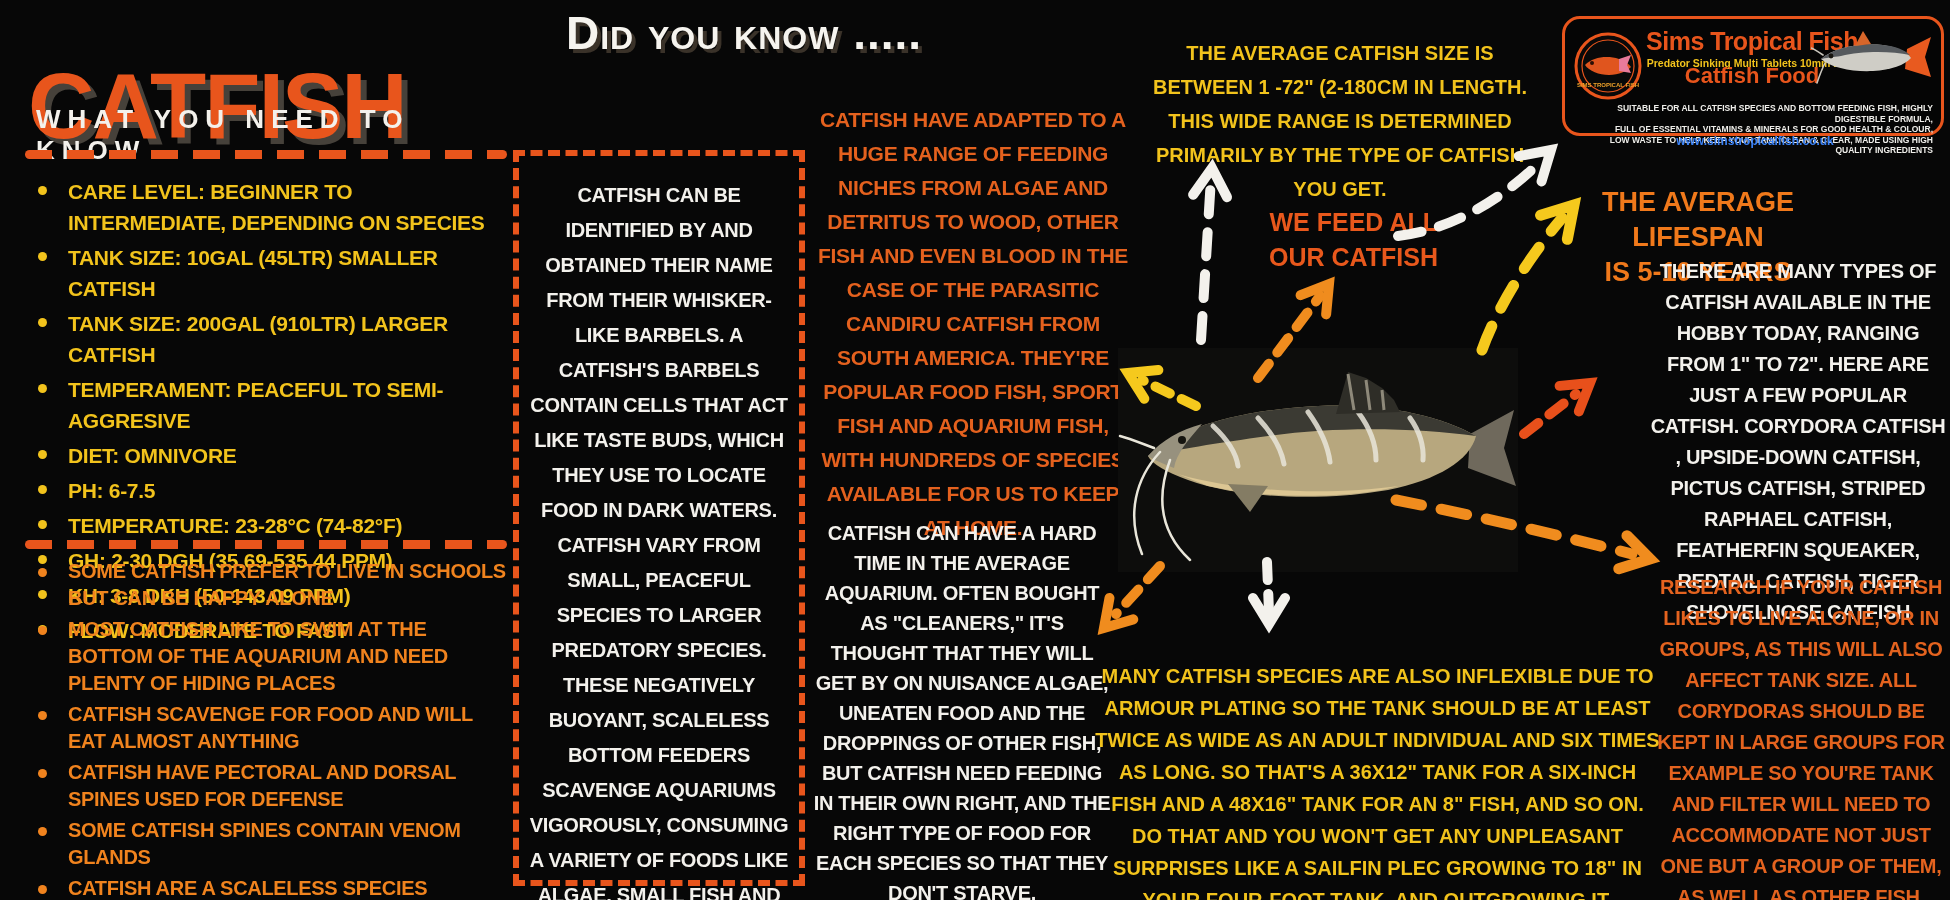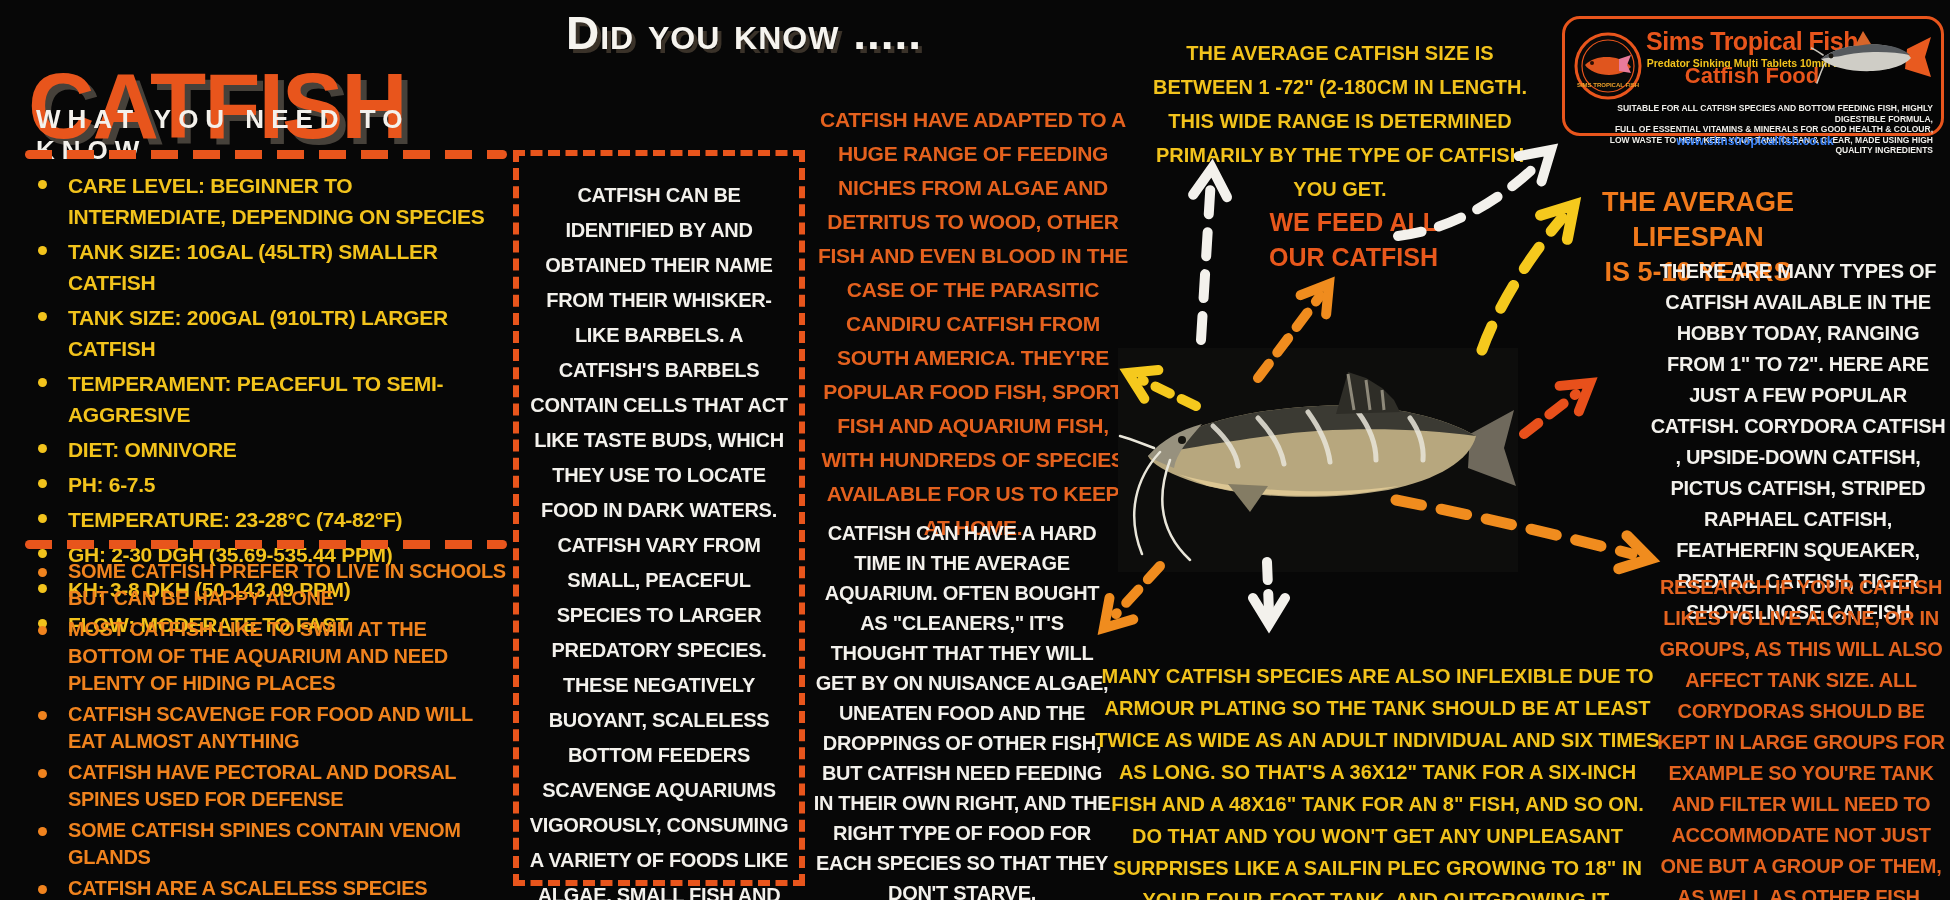--- a/index.html
+++ b/index.html
@@ -29,21 +29,21 @@
   }
   .rule-top{left:25px;top:150px;width:482px;}
   .rule-mid{left:25px;top:540px;width:482px;}
   
   ul.facts{list-style:none;margin:0;padding:0;}
   ul.facts li{position:relative;padding-left:38px;margin-bottom:4px;letter-spacing:-0.3px;}
   ul.facts li::before{
     content:"";position:absolute;left:8px;top:10px;width:9px;height:9px;border-radius:50%;
     background:currentColor;
   }
-  .care-list{left:30px;top:170px;width:472px;font-size:21px;line-height:31px;color:#f2c31c;}
+  .care-list{left:30px;top:176px;width:472px;font-size:21px;line-height:31px;color:#f2c31c;}
   .behavior-list{left:30px;top:558px;width:476px;font-size:20px;line-height:27px;color:#f0831e;}
   .behavior-list li{margin-bottom:6px;}
   
   .identify-box{
     left:513px;top:150px;width:292px;height:736px;
     border:6px dashed #e8551c;box-sizing:border-box;
     display:flex;align-items:flex-start;justify-content:center;
   }
   .identify-box p{
     margin:22px 8px 0 8px;font-size:20px;line-height:35px;color:#f3f1ec;

